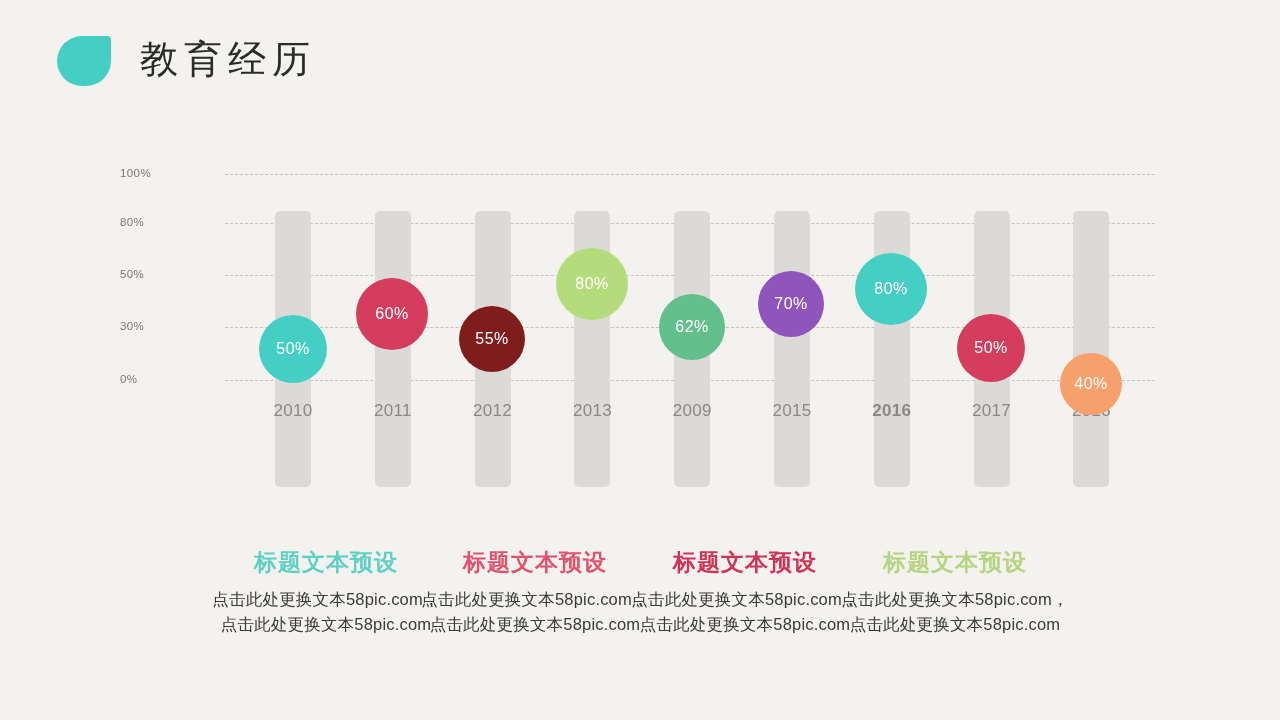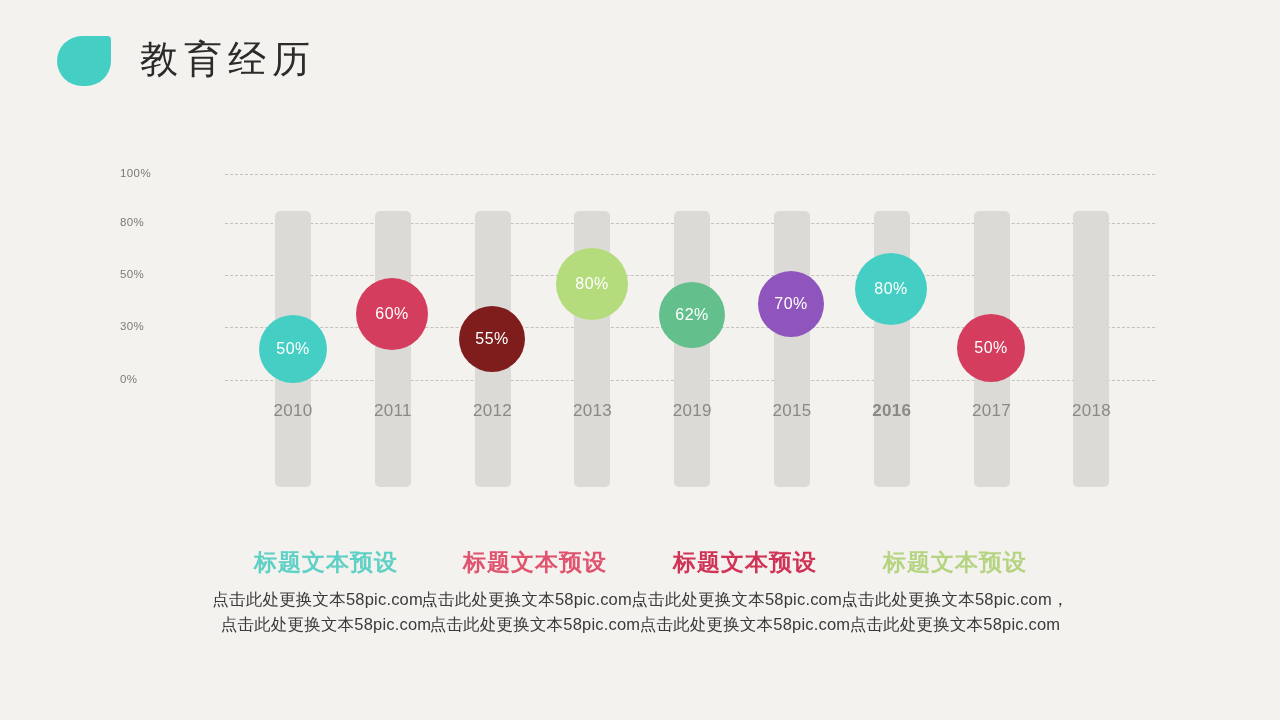--- a/index.html
+++ b/index.html
@@ -196,21 +196,21 @@
   <div class="bars">
       <div class="bar" style="left: 275px; background: rgb(219, 218, 214);"></div>
       <div class="year-label" style="left: 275px;">2010</div>
       <div class="bar" style="left: 374.8px; background: rgb(219, 218, 214);"></div>
       <div class="year-label" style="left: 374.8px;">2011</div>
       <div class="bar" style="left: 474.6px; background: rgb(219, 218, 214);"></div>
       <div class="year-label" style="left: 474.6px;">2012</div>
       <div class="bar" style="left: 574.4px; background: rgb(219, 218, 214);"></div>
       <div class="year-label" style="left: 574.4px;">2013</div>
       <div class="bar" style="left: 674.2px; background: rgb(219, 218, 214);"></div>
-      <div class="year-label" style="left: 674.2px;">2019</div>
+      <div class="year-label" style="left: 674.2px;">2009</div>
       <div class="bar" style="left: 774px; background: rgb(219, 218, 214);"></div>
       <div class="year-label" style="left: 774px;">2015</div>
       <div class="bar" style="left: 873.8px; background: rgb(219, 218, 214);"></div>
       <div class="year-label" style="left: 873.8px; font-weight: bold;">2016</div>
       <div class="bar" style="left: 973.6px; background: rgb(219, 218, 214);"></div>
       <div class="year-label" style="left: 973.6px;">2017</div>
       <div class="bar" style="left: 1073.4px; background: rgb(219, 218, 214);"></div>
       <div class="year-label" style="left: 1073.4px;">2018</div>
     </div>
   <div class="bubbles">
@@ -219,31 +219,34 @@
       </div>
       <div class="bubble" title="2011" style="left: 356px; top: 128px; width: 72px; height: 72px; background: rgb(212, 61, 94);">
         <span>60%</span>
       </div>
       <div class="bubble" title="2012" style="left: 459px; top: 156px; width: 66px; height: 66px; background: #7f1d1d;">
         <span>55%</span>
       </div>
       <div class="bubble" title="2013" style="left: 556px; top: 98px; width: 72px; height: 72px; background: rgb(181, 220, 124);">
         <span>80%</span>
       </div>
-      <div class="bubble" title="2014" style="left: 659px; top: 132px; width: 66px; height: 66px; background: rgb(99, 191, 139);">
+      <div class="bubble" title="2014" style="left: 659px; top: 144px; width: 66px; height: 66px; background: rgb(99, 191, 139);">
         <span>62%</span>
       </div>
       <div class="bubble" title="2015" style="left: 758px; top: 121px; width: 66px; height: 66px; background: rgb(144, 84, 189);">
         <span>70%</span>
       </div>
       <div class="bubble" title="2016" style="left: 855px; top: 103px; width: 72px; height: 72px; background: rgb(69, 207, 196);">
         <span>80%</span>
       </div>
       <div class="bubble" title="2017" style="left: 957px; top: 164px; width: 68px; height: 68px; background: rgb(212, 61, 94);">
         <span>50%</span>
+      </div>
+      <div class="bubble" title="2018" style="left: 1060px; top: 203px; width: 62px; height: 62px; background: rgb(246, 160, 107);">
+        <span>40%</span>
       </div>
     </div>
 
 </div>
 
 <div class="captions">
     <div class="caption" style="left: 211px;">
       <div class="caption-title" style="color: rgb(94, 208, 198);">标题文本预设</div>
       <div class="caption-body">点击此处更换文本58pic.com，点击此处更换文本58pic.com</div>
     </div>

